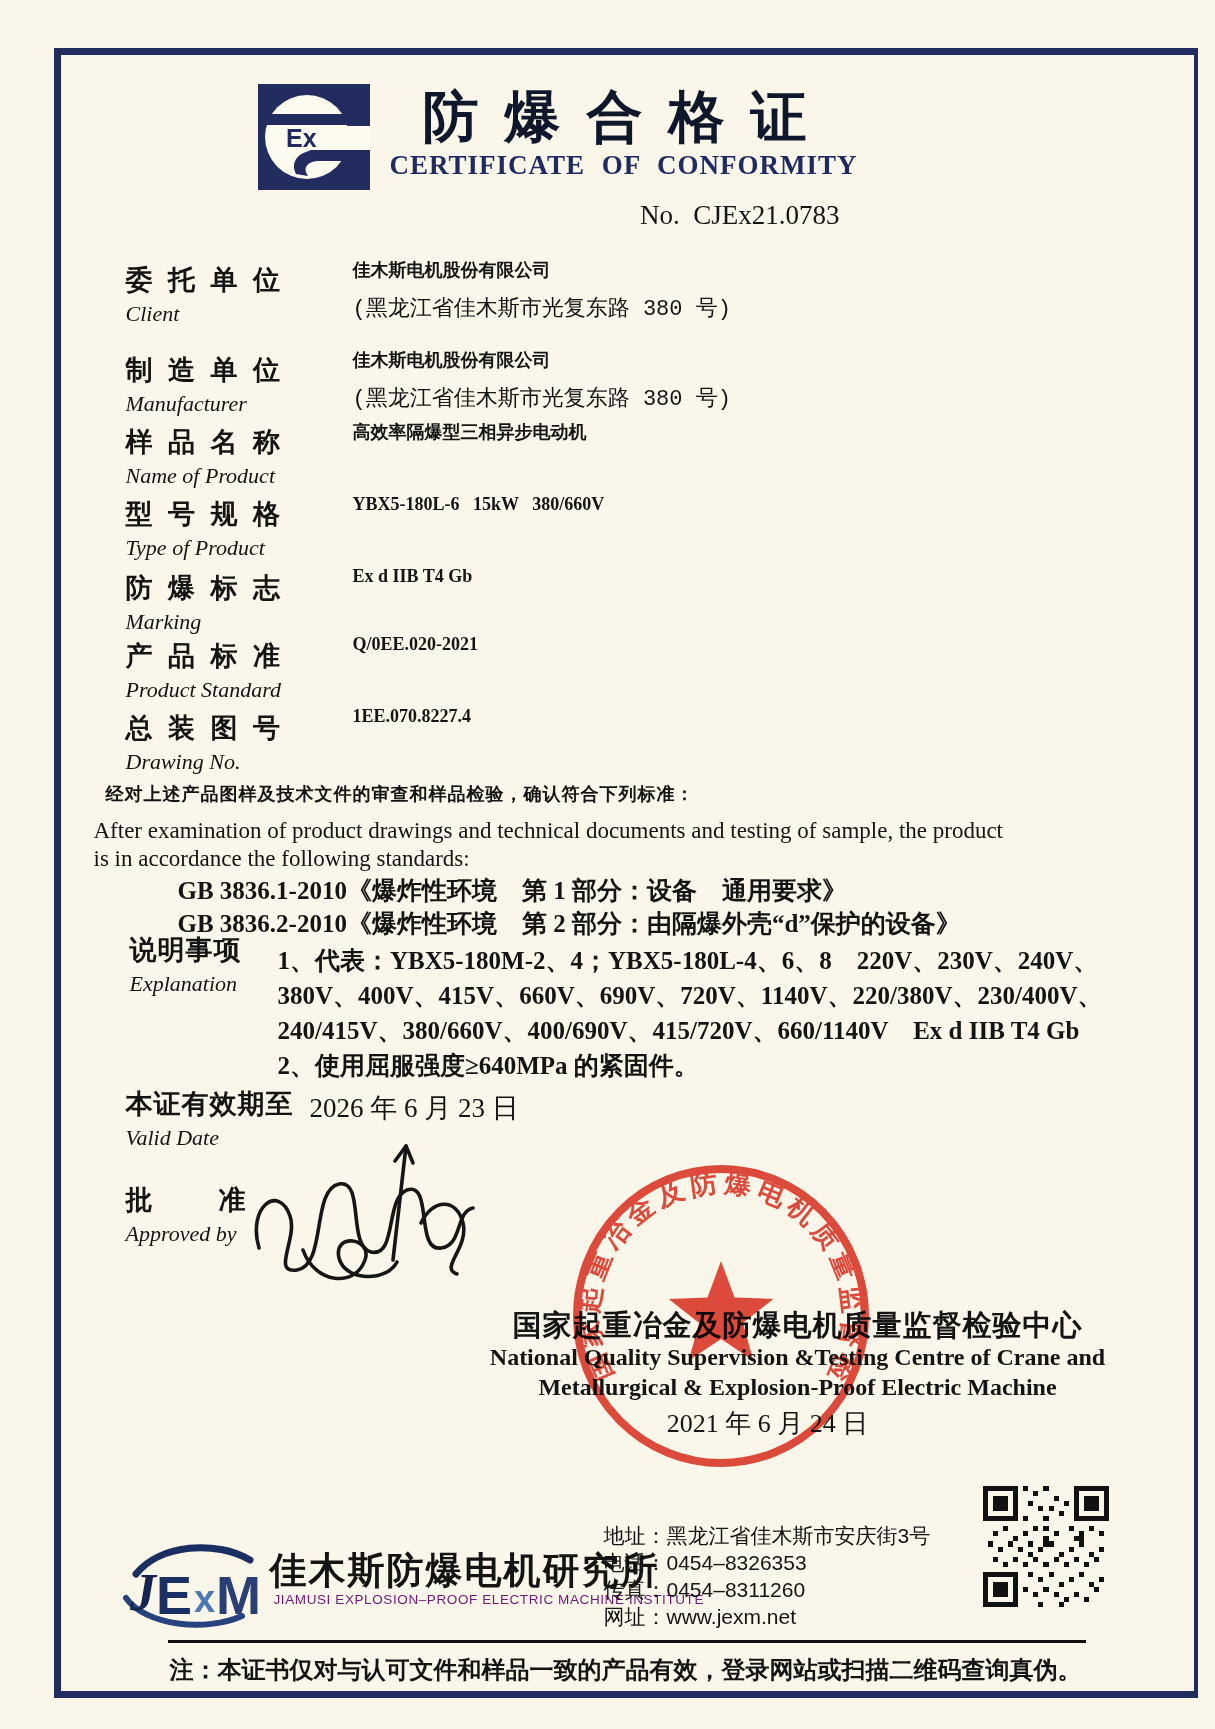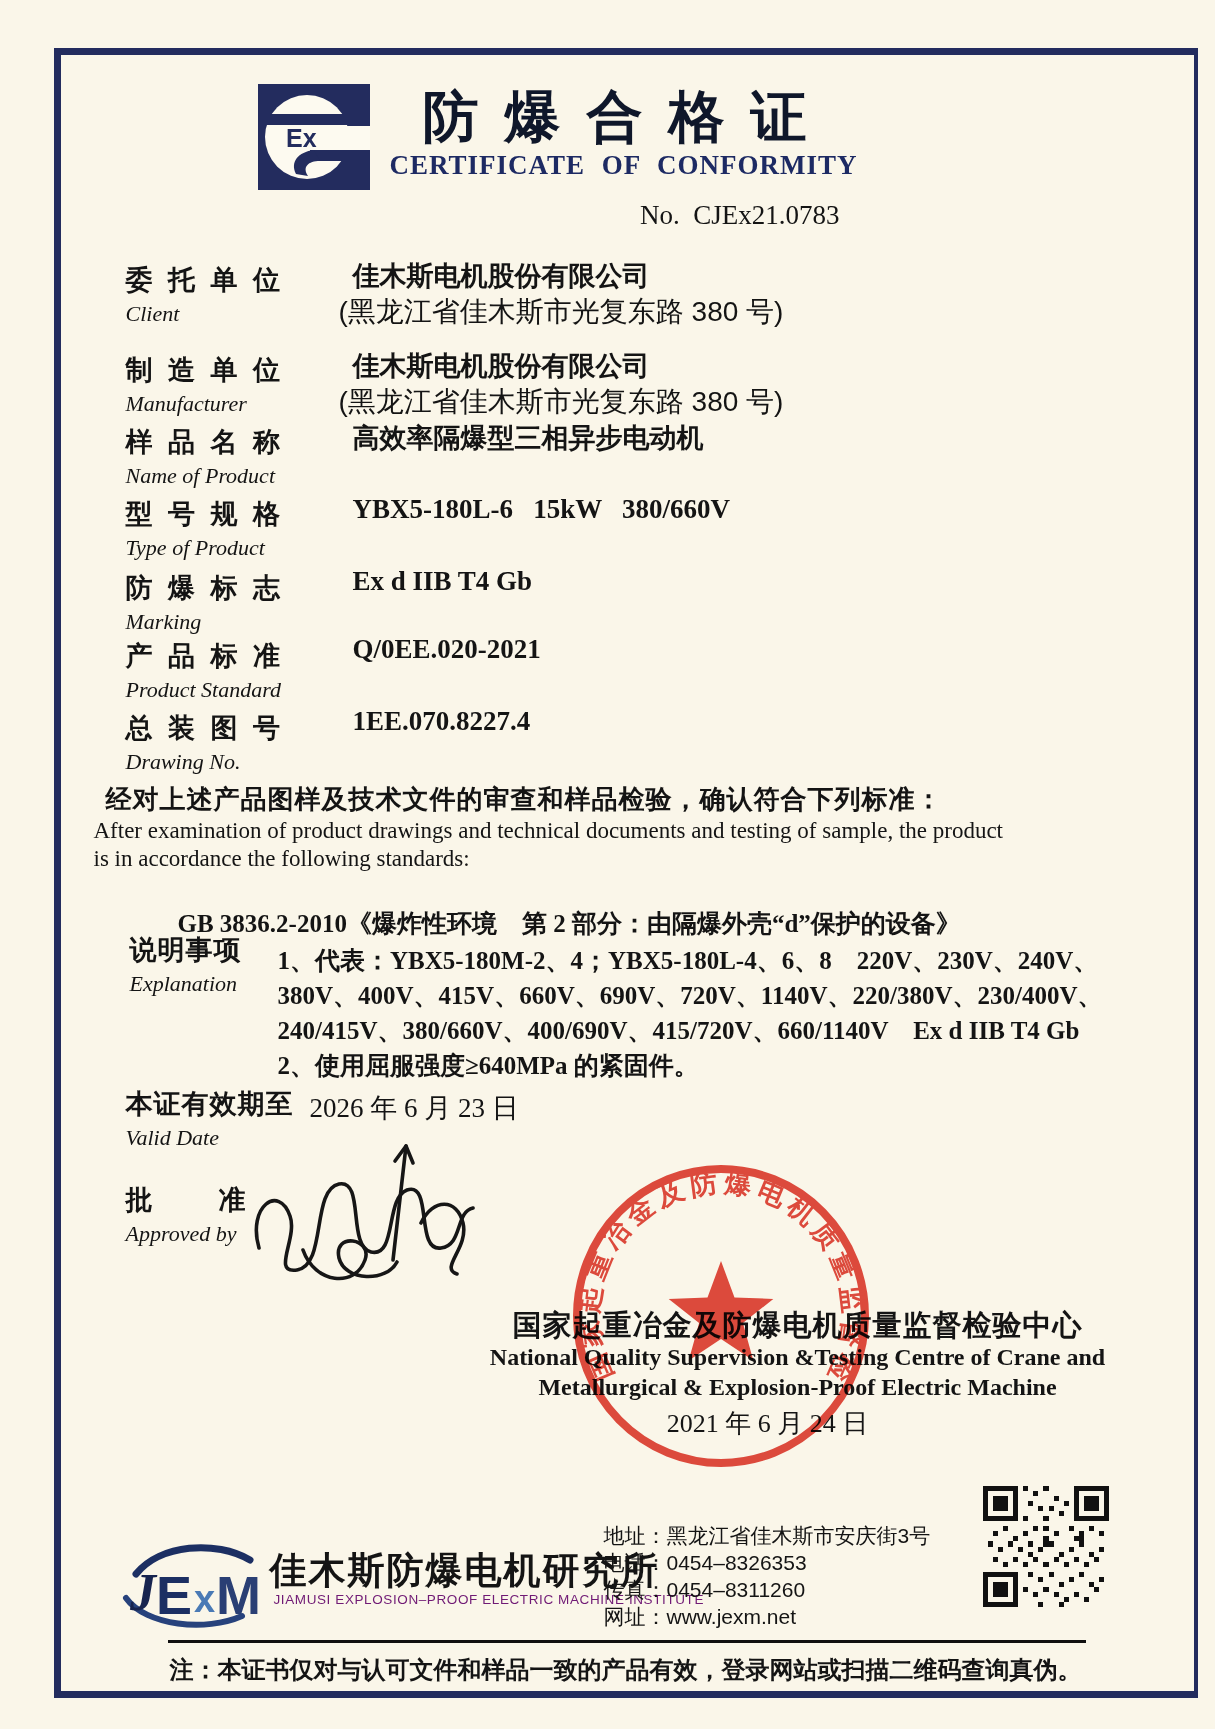--- a/index.html
+++ b/index.html
@@ -16,23 +16,23 @@
   .frame{position:absolute;left:36px;top:48px;width:1147px;height:1650px;border:7px solid var(--navy);}
   .abs{position:absolute;}
   .title-cn{left:372px;top:80px;width:450px;text-align:center;font-family:var(--serif);
     font-size:56px;font-weight:bold;color:#0f172a;letter-spacing:26px;text-indent:26px;white-space:nowrap;}
   .title-en{left:372px;top:150px;width:450px;text-align:center;font-family:var(--serif);
     font-size:27px;font-weight:bold;color:#1d2a63;word-spacing:9px;letter-spacing:1px;white-space:nowrap;}
   .cert-no{left:372px;top:200px;width:450px;text-align:right;font-size:27px;white-space:pre;}
   .flabel-cn{font-family:var(--sans);font-weight:bold;font-size:27px;letter-spacing:4px;white-space:nowrap;}
   .flabel-en{font-family:var(--serif);font-size:22px;margin-top:3px;white-space:nowrap;font-style:italic;}
   .field{left:108px;width:230px;}
-  .fvalue{left:335px;font-family:var(--serif);font-weight:bold;font-size:27px;white-space:pre;}
-  .fsub{left:321px;font-family:Liberation Sans, sans-serif;font-size:28px;white-space:pre;}
-  .stmt-cn{left:88px;top:782px;font-family:var(--sans);font-weight:bold;font-size:26px;letter-spacing:1px;white-space:nowrap;}
+  .fvalue{left:335px;font-family:var(--serif);font-weight:bold;font-size:18px;white-space:pre;}
+  .fsub{left:335px;font-family:Liberation Mono, monospace;font-size:22px;white-space:pre;}
+  .stmt-cn{left:88px;top:782px;font-family:var(--sans);font-weight:bold;font-size:18px;letter-spacing:1px;white-space:nowrap;}
   .stmt-en{left:76px;font-family:var(--serif);font-size:23px;white-space:nowrap;}
   .std{left:160px;font-family:var(--serif);font-weight:bold;font-size:25px;white-space:pre;}
   .expl-line{left:260px;font-family:var(--serif);font-weight:600;font-size:25px;white-space:pre;}
   .sig-svg{left:225px;top:1128px;}
   .stamp-svg{left:552px;top:1162px;mix-blend-mode:multiply;opacity:.9;}
   .org-cn{left:420px;top:1306px;width:720px;text-align:center;font-family:var(--sans);
     font-weight:bold;font-size:29px;letter-spacing:1px;white-space:nowrap;}
   .org-en{left:400px;width:760px;text-align:center;font-family:var(--serif);font-weight:600;font-size:24px;white-space:nowrap;}
   .org-date{left:480px;top:1406px;width:540px;text-align:center;font-family:var(--serif);font-size:26px;white-space:pre;}
   .inst-cn{left:252px;top:1546px;font-family:var(--sans);font-weight:bold;font-size:37px;letter-spacing:2px;white-space:nowrap;}
@@ -101,20 +101,21 @@
 
   <div class="abs field" style="top:710px">
     <div class="flabel-cn">总 装 图 号</div>
     <div class="flabel-en">Drawing No.</div>
   </div>
   <div class="abs fvalue" style="top:706px">1EE.070.8227.4</div>
 
   <div class="abs stmt-cn">经对上述产品图样及技术文件的审查和样品检验，确认符合下列标准：</div>
   <div class="abs stmt-en" style="top:818px">After examination of product drawings and technical documents and testing of sample, the product</div>
   <div class="abs stmt-en" style="top:846px">is in accordance the following standards:</div>
+  <div class="abs std" style="top:874px">GB 3836.1-2010《爆炸性环境　第 1 部分：设备　通用要求》</div>
   <div class="abs std" style="top:907px">GB 3836.2-2010《爆炸性环境　第 2 部分：由隔爆外壳“d”保护的设备》</div>
 
   <div class="abs" style="left:112px;top:932px">
     <div class="flabel-cn" style="letter-spacing:1px">说明事项</div>
     <div class="flabel-en">Explanation</div>
   </div>
   <div class="abs expl-line" style="top:944px">1、代表：YBX5-180M-2、4；YBX5-180L-4、6、8　220V、230V、240V、</div>
   <div class="abs expl-line" style="top:979px">380V、400V、415V、660V、690V、720V、1140V、220/380V、230/400V、</div>
   <div class="abs expl-line" style="top:1014px">240/415V、380/660V、400/690V、415/720V、660/1140V　Ex d IIB T4 Gb</div>
   <div class="abs expl-line" style="top:1049px">2、使用屈服强度≥640MPa 的紧固件。</div>

